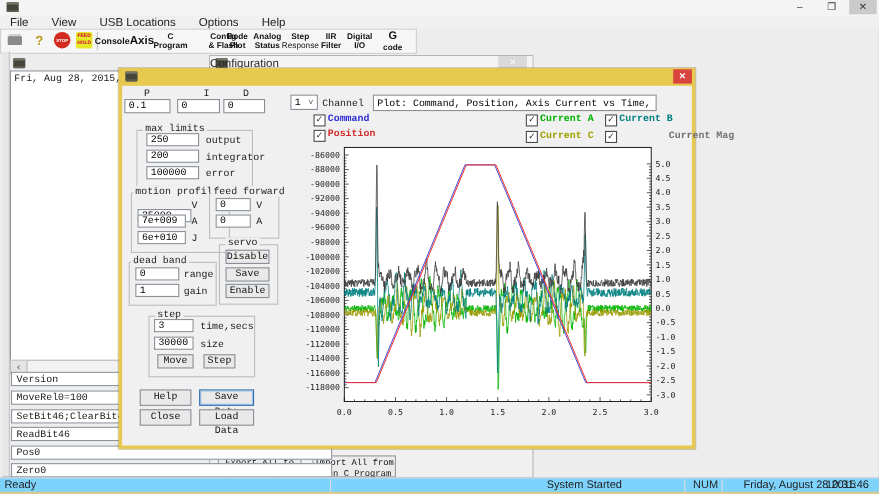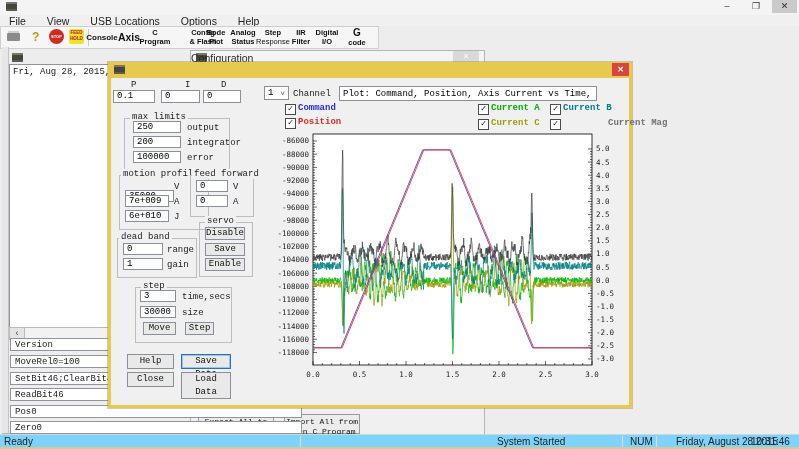--- a/index.html
+++ b/index.html
@@ -235,21 +235,21 @@
       <div class="abs fld" style="left:29px;top:212px;width:36px;height:12px">3</div>
       <div class="abs lbl" style="left:71px;top:214px">time,secs</div>
       <div class="abs fld" style="left:29px;top:228px;width:36px;height:12px">30000</div>
       <div class="abs lbl" style="left:71px;top:230px">size</div>
       <div class="abs wbtn" style="left:32px;top:244px;width:33px;height:13px">Move</div>
       <div class="abs wbtn" style="left:74px;top:244px;width:29px;height:13px">Step</div>
 
       <div class="abs wbtn" style="left:16px;top:276px;width:47px;height:15px;line-height:13px">Help</div>
       <div class="abs wbtn focus" style="left:70px;top:276px;width:50px;height:15px;line-height:13px">Save Data</div>
       <div class="abs wbtn" style="left:16px;top:294px;width:47px;height:15px;line-height:13px">Close</div>
-      <div class="abs wbtn" style="left:70px;top:294px;width:50px;height:27px;line-height:13px">Load Data</div>
+      <div class="abs wbtn" style="left:70px;top:294px;width:50px;height:15px;line-height:13px">Load Data</div>
 
       <svg id="chart-svg" class="abs" style="left:154px;top:50px" width="368" height="256">
           <rect x="48" y="6" width="279" height="231" fill="#ffffff" stroke="#000" stroke-width="0.8"></rect>
           <clipPath id="pc">
             <rect x="48" y="6" width="279" height="231"></rect>
           </clipPath>
           <line x1="48" y1="224.4420600858369" x2="52" y2="224.4420600858369" stroke="#000" stroke-width="0.6"></line>
           <text x="44" y="226.9420600858369" text-anchor="end">-118000</text>
           <line x1="48" y1="221.79828326180257" x2="50" y2="221.79828326180257" stroke="#000" stroke-width="0.6"></line>
           <line x1="48" y1="219.15450643776825" x2="50" y2="219.15450643776825" stroke="#000" stroke-width="0.6"></line>

